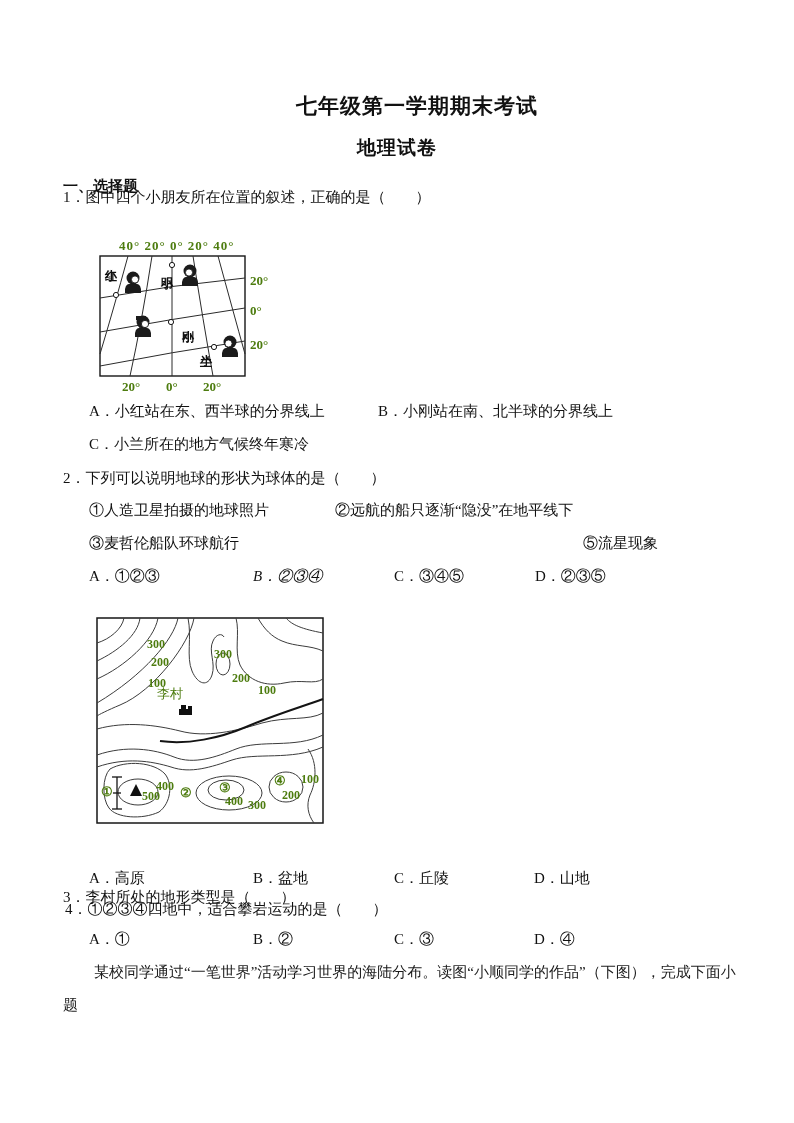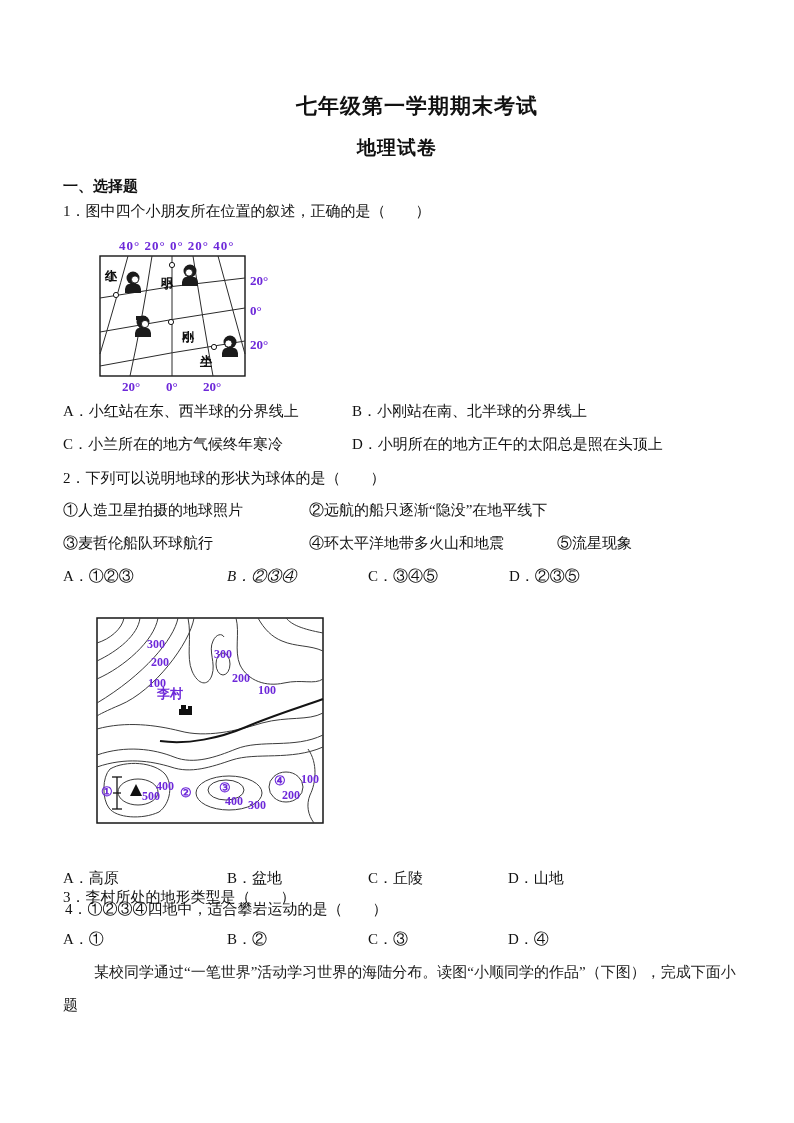--- a/index.html
+++ b/index.html
@@ -5,40 +5,40 @@
   html,body{margin:0;padding:0;background:#ffffff;}
   .page{
     position:relative;width:794px;height:1123px;background:#ffffff;
     font-family:"Liberation Serif","DejaVu Serif",serif;color:#111;overflow:hidden;
   }
   .center-title{position:absolute;left:0;width:794px;text-align:center;font-weight:bold;}
   .t-main{top:92px;font-size:21px;letter-spacing:1px;padding-left:20px;}
   .t-sub{top:135px;font-size:19px;letter-spacing:1px;}
   .line{position:absolute;font-size:15px;line-height:20px;white-space:nowrap;}
   .bold{font-weight:bold;}
-  .opt{position:absolute;font-size:15px;white-space:nowrap;}
+  .opt{position:absolute;font-size:15px;white-space:nowrap;margin-left:26px;}
   .fig{position:absolute;}
   .fig svg{position:absolute;left:0;top:0;}
-  .figlabel{position:absolute;font-size:12px;font-weight:bold;white-space:nowrap;color:#6d28d9;text-align:right;}
-  .figlabel.cjk{font-weight:bold;}
+  .figlabel{position:absolute;font-size:12px;font-weight:bold;white-space:nowrap;color:#4d7c0f;text-align:right;}
+  .figlabel.cjk{font-weight:normal;}
   .vname{position:absolute;font-size:12px;font-weight:bold;writing-mode:vertical-rl;text-orientation:upright;letter-spacing:1px;color:#101010;}
   .closing{position:absolute;left:63px;top:956px;width:676px;font-size:15px;line-height:33px;
     text-indent:31px;white-space:normal;color:#1a1a1a;}
 </style>
 </head>
 <body>
 
 <div class="page">
 
   <div class="center-title t-main">七年级第一学期期末考试</div>
   <div class="center-title t-sub">地理试卷</div>
 
   <div class="line bold" style="left:63px;top:176px;">一、选择题</div>
 
-  <div class="line" style="left:63px;top:201px;">1．图中四个小朋友所在位置的叙述，正确的是（　　）</div>
+  <div class="line" style="left:63px;top:187px;">1．图中四个小朋友所在位置的叙述，正确的是（　　）</div>
 
   <div class="fig" style="left:95px;top:236px;width:180px;height:158px;">
     <svg width="180" height="158" viewBox="0 0 180 158">
       <rect x="5" y="20" width="145" height="120" fill="none" stroke="#161616" stroke-width="1.4"></rect>
       <g fill="none" stroke="#2b2b2b" stroke-width="1">
         <path d="M33,20 Q18,75 5,118"></path>
         <path d="M57,20 Q47,85 35,140"></path>
         <path d="M77,20 L77,140"></path>
         <path d="M98,20 Q108,85 118,140"></path>
         <path d="M123,20 Q138,75 150,118"></path>
@@ -87,27 +87,25 @@
     <span class="figlabel" style="left:108px;top:143px;font-size:13px;">20°</span>
     <span class="vname" style="left:7px;top:23px;">小红</span>
     <span class="vname" style="left:63px;top:31px;">小明</span>
     <span class="vname" style="left:84px;top:84px;">小刚</span>
     <span class="vname" style="left:102px;top:108px;">小兰</span>
   </div>
 
   <span class="opt" style="left:63px;top:402px;">A．小红站在东、西半球的分界线上</span>
   <span class="opt" style="left:352px;top:402px;">B．小刚站在南、北半球的分界线上</span>
   <span class="opt" style="left:63px;top:435px;">C．小兰所在的地方气候终年寒冷</span>
-  <span class="opt" style="left:352px;top:435px;">D．小明所在的地方正午的太阳总是照在头顶上</span>
 
   <div class="line" style="left:63px;top:468px;">2．下列可以说明地球的形状为球体的是（　　）</div>
   <span class="opt" style="left:63px;top:501px;">①人造卫星拍摄的地球照片</span>
   <span class="opt" style="left:309px;top:501px;">②远航的船只逐渐“隐没”在地平线下</span>
   <span class="opt" style="left:63px;top:534px;">③麦哲伦船队环球航行</span>
-  <span class="opt" style="left:309px;top:534px;">④环太平洋地带多火山和地震</span>
   <span class="opt" style="left:557px;top:534px;">⑤流星现象</span>
   <span class="opt" style="left:63px;top:567px;">A．①②③</span>
   <span class="opt" style="left:227px;top:567px;font-style:italic;">B．②③④</span>
   <span class="opt" style="left:368px;top:567px;">C．③④⑤</span>
   <span class="opt" style="left:509px;top:567px;">D．②③⑤</span>
 
 
   <div class="fig" style="left:96px;top:617px;width:184px;height:207px;">
     <svg width="228" height="207" viewBox="0 0 228 207">
       <rect x="1" y="1" width="226" height="205" fill="none" stroke="#161616" stroke-width="1.5"></rect>

